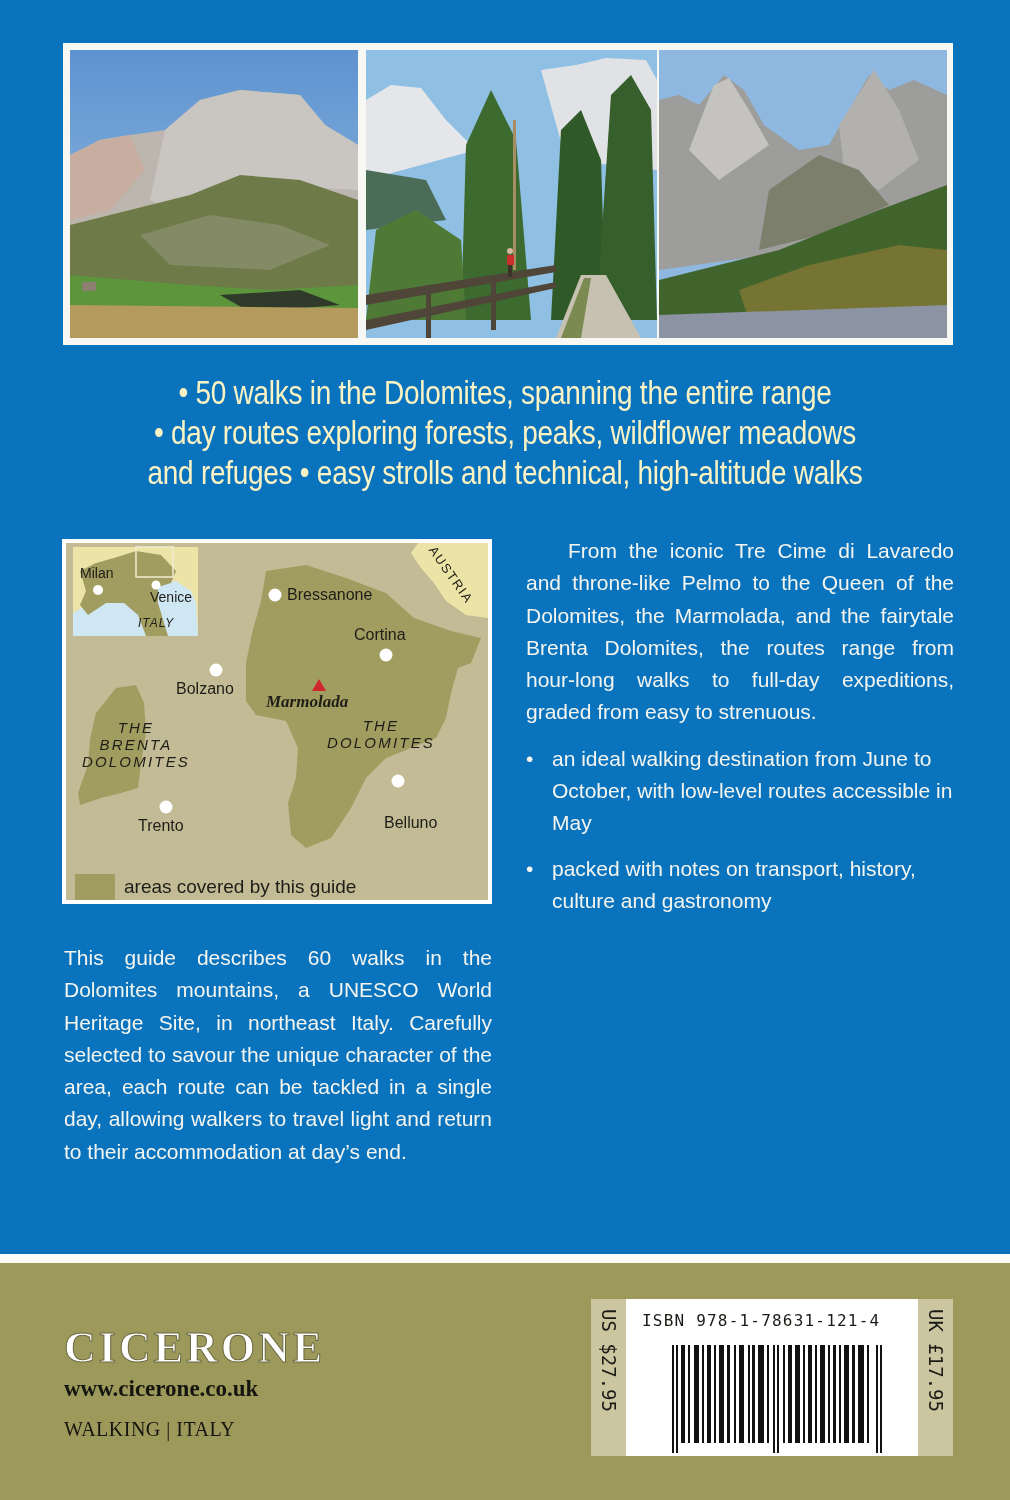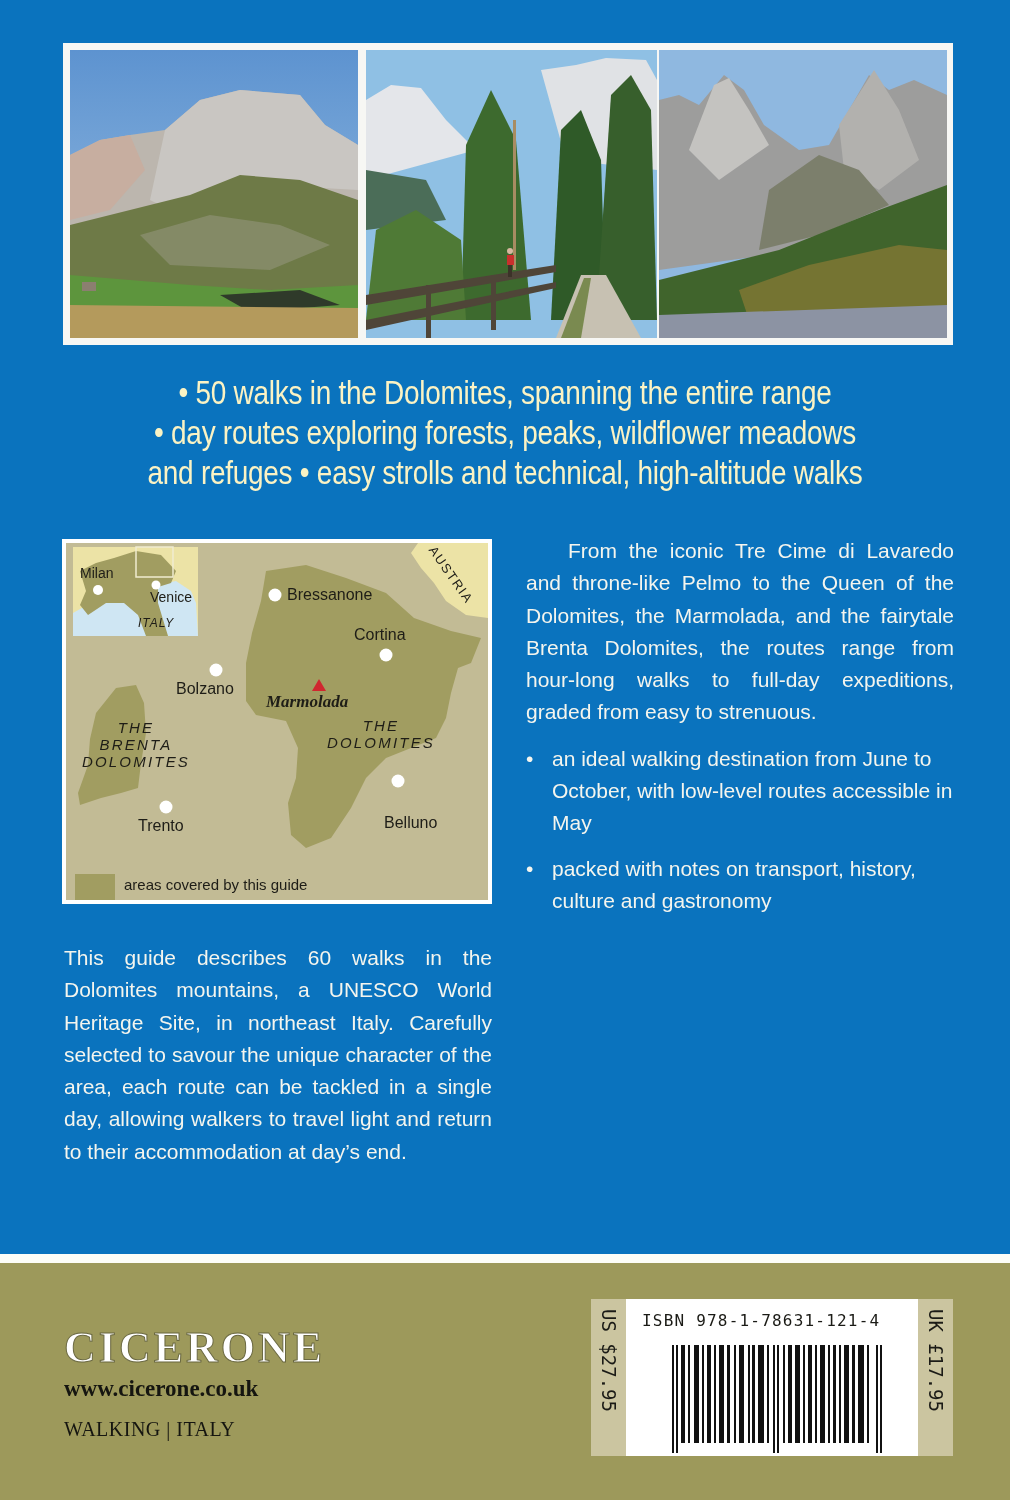--- a/index.html
+++ b/index.html
@@ -34,21 +34,21 @@
   .map-inner { position:absolute; left:4px; top:4px; width:422px; height:357px; background:#c2bb95; overflow:hidden; }
   .map-svg { position:absolute; left:0; top:0; }
   .map-label { position:absolute; color:#1e1d17; font-family:"Liberation Sans", sans-serif; white-space:nowrap; }
   .map-label.city { font-size:16px; }
   .map-label.region { font-size:15px; font-style:italic; letter-spacing:2.2px; text-align:center; line-height:17px; }
   .map-label.peak { font-family:"Liberation Serif", serif; font-style:italic; font-weight:bold; font-size:17px; }
   .map-label.inset { font-size:14px; }
   .map-label.inset-italy { font-size:12px; font-style:italic; letter-spacing:1px; }
   .map-label.austria { font-size:13px; letter-spacing:1.5px; transform:rotate(55deg); transform-origin:left top; }
   .legend-swatch { position:absolute; left:9px; top:331px; width:40px; height:27px; background:#a19d61; }
-  .legend-text { position:absolute; left:58px; top:333px; font-size:15px; color:#1e1d17; }
+  .legend-text { position:absolute; left:58px; top:333px; font-size:19px; color:#1e1d17; }
 
   
   .text-col { position:absolute; color:#f4f5ee; font-size:21px; line-height:32.3px; }
   .text-col p { margin:0; text-align:justify; }
   .right-col { left:526px; top:535px; width:428px; }
   .right-col p.indent { text-indent:42px; }
   .left-col { left:64px; top:942px; width:428px; }
   .bullets { list-style:none; margin:14px 0 0 0; padding:0; }
   .bullets li { position:relative; padding-left:26px; margin-bottom:13px; line-height:32.3px; }
   .bullets li::before { content:"•"; position:absolute; left:0; top:0; }

